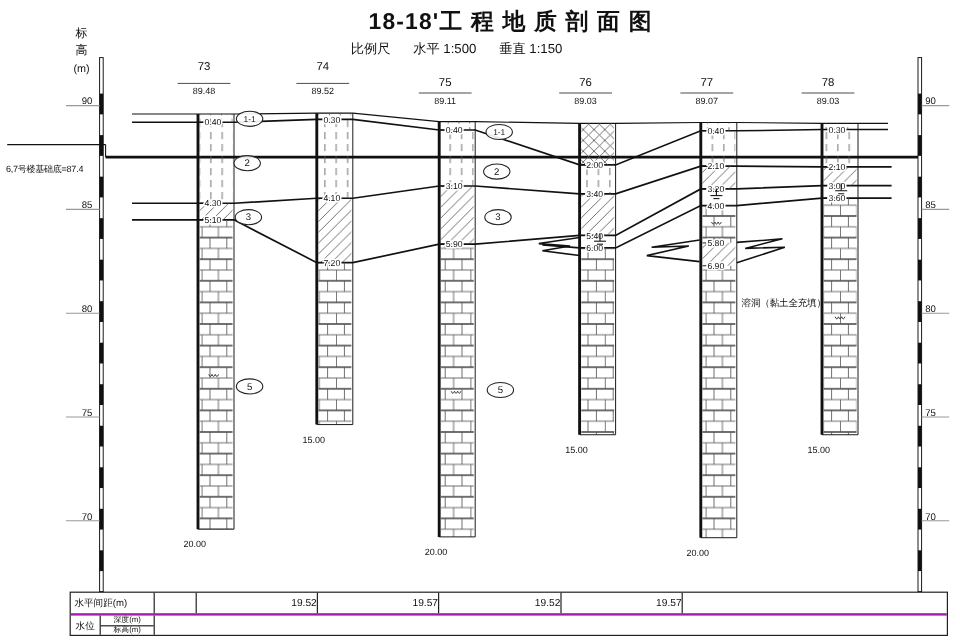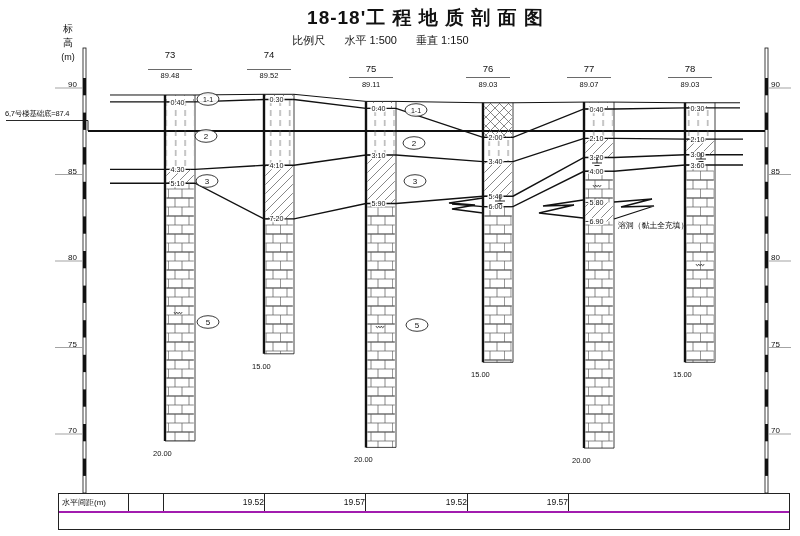--- a/index.html
+++ b/index.html
@@ -4,21 +4,21 @@
 <style>
   html,body{margin:0;padding:0;background:#fff;}
   .page{position:relative;width:791px;height:536px;background:#fff;overflow:hidden;
         font-family:"Liberation Sans",sans-serif;color:#111;}
   .title{position:absolute;top:5px;left:60px;right:0;text-align:center;
          font-size:19px;font-weight:bold;letter-spacing:1px;}
   .subtitle{position:absolute;top:33px;left:0;right:30px;text-align:center;font-size:11px;}
   .subtitle span{margin:16px 8px;}
   .axis-label{position:absolute;left:58px;top:22px;width:20px;text-align:center;
               font-size:10px;line-height:14px;}
-  .note{position:absolute;font-size:7.5px;white-space:nowrap;letter-spacing:-0.2px;}
+  .note{position:absolute;font-size:7.5px;white-space:nowrap;letter-spacing:-0.2px;margin-top:27px;}
   #foundation-note{left:5px;top:109px;}
   #cave-note{left:618px;top:220px;font-size:8px;}
   svg{position:absolute;left:0;top:0;}
   
   .gtable{position:absolute;left:58px;top:493px;width:732px;height:37px;
           border:1px solid #222;box-sizing:border-box;font-size:8.5px;}
   .trow1{display:flex;height:19px;border-bottom:2px solid #a21caf;box-sizing:border-box;}
   .trow2{display:flex;height:16px;}
   .tcell{border-right:1px solid #222;box-sizing:border-box;text-align:right;
          font-size:8.5px;line-height:17px;overflow:hidden;}
@@ -336,15 +336,25 @@
   <div class="gtable">
     <div class="trow1">
       <div class="tcell tlabel">水平间距(m)</div>
       <div class="tcell" style="width:35px"></div>
       <div class="tcell" style="width:101px">19.52</div>
       <div class="tcell" style="width:101px">19.57</div>
       <div class="tcell" style="width:102px">19.52</div>
       <div class="tcell" style="width:101px">19.57</div>
       <div class="tcell tlast"></div>
     </div>
+    <div class="trow2">
+      <div class="wl-label">
+        <div class="wl-main">水位</div>
+        <div class="wl-subs">
+          <div class="wl-sub">深度(m)</div>
+          <div class="wl-sub">标高(m)</div>
+        </div>
+      </div>
+      <div class="wl-empty"></div>
+    </div>
   </div>
 
 </div>
 
 </body></html>

